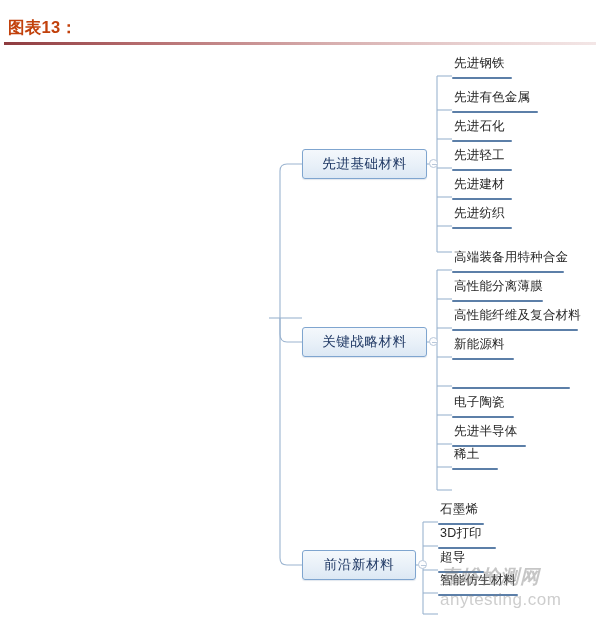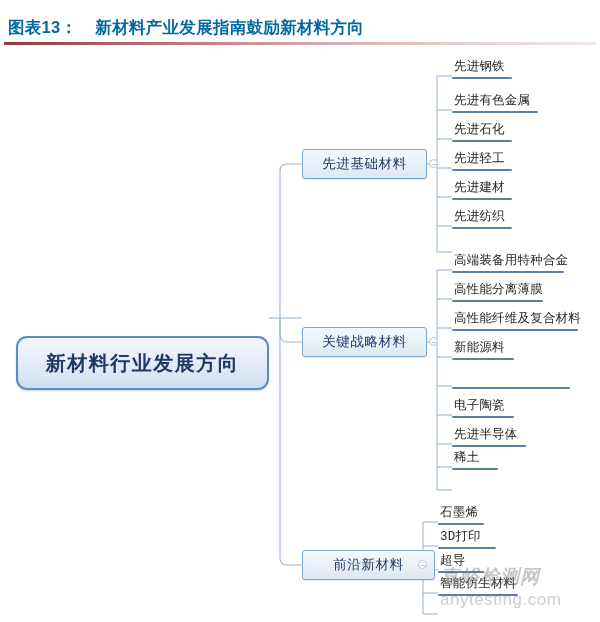--- a/index.html
+++ b/index.html
@@ -10,21 +10,21 @@
     overflow: hidden;
   }
   #page { position: relative; width: 600px; height: 622px; background:#fff; }
 
   
   #title-bar {
     position: absolute; left: 0; top: 12px; width: 600px; height: 32px;
     display: flex; align-items: center; padding-left: 8px;
   }
   .title-text {
-    font-size: 16.5px; font-weight: bold; color: #0369a1;
+    font-size: 16.5px; font-weight: bold; color: #c2410c;
     letter-spacing: .3px; white-space: nowrap;
   }
   .title-label { margin-right: 18px; }
   #title-rule {
     position: absolute; left: 4px; top: 42px; width: 592px; height: 3px;
     background: linear-gradient(to right, #8e3b3f 0%, #b46a6c 22%, #d7aeae 55%, #e9d2d2 80%, #f3e6e6 100%);
   }
 
   
   #map { position: absolute; left: 0; top: 46px; width: 600px; height: 576px; }
@@ -52,21 +52,21 @@
     display: flex; align-items: center; justify-content: center;
     box-shadow: 0 1px 1px rgba(90,120,160,.18);
   }
   .branch-node .label {
     font-size: 13.5px; color: #1f3864; white-space: nowrap; letter-spacing: .6px;
   }
 
   
   .leaf {
     position: absolute; height: 22px;
-    display: flex; align-items: center; padding-bottom: 1px; font-family: Liberation Mono, monospace;
+    display: flex; align-items: flex-start; padding-bottom: 1px;
   }
   .leaf .label {
     font-size: 12.5px; color: #262626; white-space: nowrap;
     letter-spacing: .2px; line-height: 14px; padding-left: 2px;
   }
   .leaf .rule {
     position: absolute; left: 0; bottom: -1px; height: 2.4px;
     background: #5c7fa8; border-radius: 1px;
   }
 
@@ -94,21 +94,20 @@
     letter-spacing: .5px; line-height: 20px; white-space: nowrap; margin-top: -2px;
   }
 </style>
 </head>
 <body>
 
 <div id="page">
 
   <div id="title-bar">
     <span class="title-text title-label">图表13：</span>
-    <span class="title-text">新材料产业发展指南鼓励新材料方向</span>
   </div>
   <div id="title-rule"></div>
 
   <div id="map">
 
     <svg class="conn" viewBox="0 0 600 576">
       <g fill="none" stroke="#9bb4d0" stroke-width="1.1">
 
         <path d="M269,272 L280,272"></path>
 
@@ -145,35 +144,32 @@
 
         <path d="M423,476 L423,568"></path>
         <path d="M423,476 L438,476"></path>
         <path d="M423,500 L438,500"></path>
         <path d="M423,524 L438,524"></path>
         <path d="M423,547 L438,547"></path>
         <path d="M423,568 L438,568"></path>
       </g>
     </svg>
 
-    <div id="root-node">
-      <span class="label">新材料行业发展方向</span>
-    </div>
 
     <div class="branch-node" style="left:302px; top:103px; width:125px;">
       <span class="label">先进基础材料</span>
     </div>
     <div class="toggle" style="left:429px; top:113px;"></div>
 
     <div class="branch-node" style="left:302px; top:281px; width:125px;">
       <span class="label">关键战略材料</span>
     </div>
     <div class="toggle" style="left:429px; top:291px;"></div>
 
-    <div class="branch-node" style="left:302px; top:504px; width:133px;text-align:center;">
+    <div class="branch-node" style="left:302px; top:504px; width:114px;text-align:center;">
       <span class="label">前沿新材料</span>
     </div>
     <div class="toggle" style="left:418px; top:514px;"></div>
 
     <div class="leaf" style="left:452px; top:10px; width:60px;">
       <span class="label">先进钢铁</span>
       <span class="rule" style="width:60px;"></span>
     </div>
     <div class="leaf" style="left:452px; top:44px; width:86px;">
       <span class="label">先进有色金属</span>

